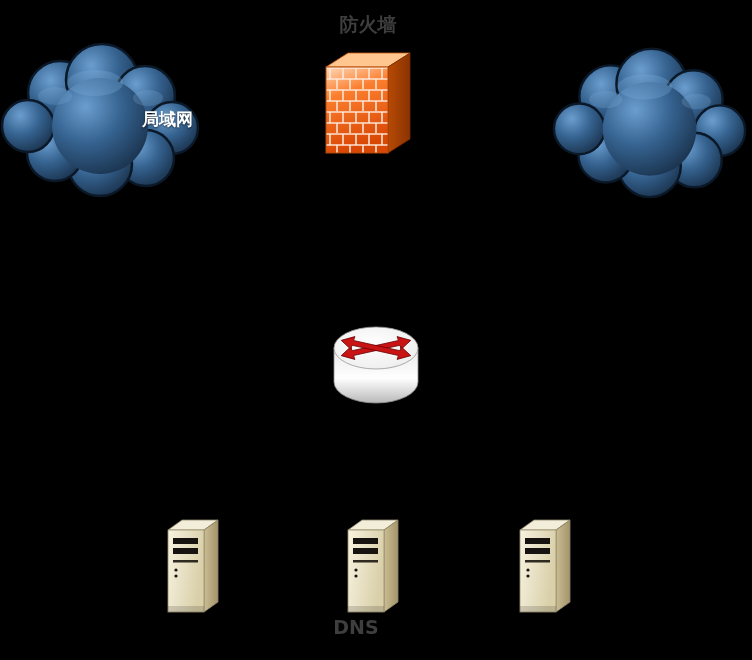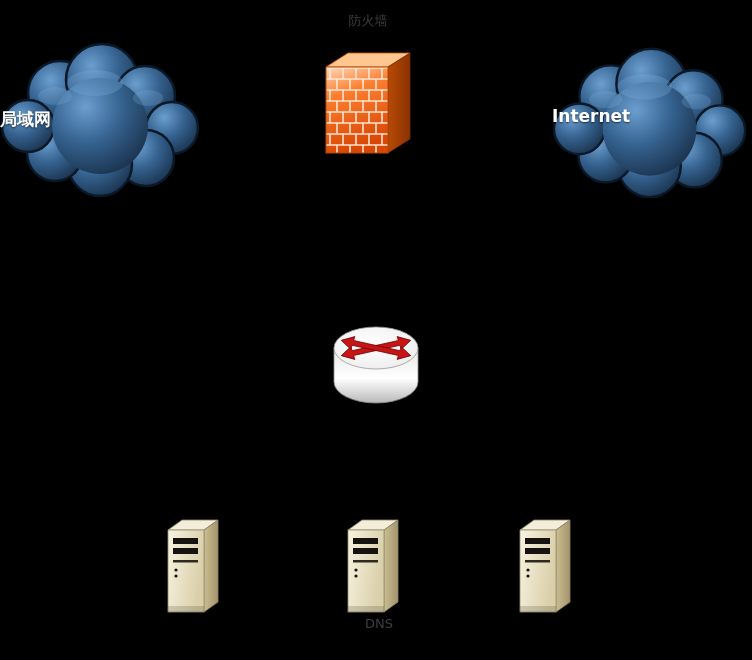--- a/index.html
+++ b/index.html
@@ -7,32 +7,32 @@
     position:relative;
     width:752px;height:660px;
     background:#000;
     overflow:hidden;
     font-family:"DejaVu Sans","Liberation Sans",sans-serif;
   }
   .node{position:absolute;}
   .node svg{display:block;width:100%;height:100%;}
   .label{
     position:absolute;left:0;right:12px;
-    text-align:left;
+    text-align:right;
     font-weight:bold;
     pointer-events:none;
     white-space:nowrap;
   }
   .label.bright{color:#ffffff;font-size:17px;text-shadow:0 1px 2px rgba(0,0,0,.6);}
   .floating-label{
     position:absolute;
     text-align:center;
-    font-weight:normal;
+    font-weight:bold;
     color:#3e3e3e;
-    font-size:13px;
+    font-size:19px;
     white-space:nowrap;
   }
 </style>
 </head>
 <body>
 
 <div class="stage">
 
   <svg width="0" height="0" style="position:absolute">
     <defs>
@@ -121,21 +121,20 @@
       <rect x="4" y="22" width="62" height="86" fill="url(#fwFront)"></rect>
       <rect x="4" y="22" width="62" height="86" fill="url(#brick)"></rect>
       <rect x="4" y="22" width="62" height="86" fill="none" stroke="#b34a08" stroke-width="1"></rect>
     </svg>
   </div>
 
   <div class="node" style="left:552px;top:42px;width:200px;height:158px;">
     <svg viewBox="0 0 205 160">
       <use href="#cloudShape"></use>
     </svg>
-    <div class="label bright" style="top:64px;">Internet</div>
   </div>
 
   <div class="node" style="left:330px;top:318px;width:92px;height:94px;">
     <svg viewBox="0 0 92 94">
       <path d="M4,30 v34 a42,21 0 0 0 84,0 v-34 z" fill="url(#routerBody)" stroke="#8a8a8a" stroke-width="0.8"></path>
       <ellipse cx="46" cy="30" rx="42" ry="21" fill="url(#routerTop)" stroke="#9a9a9a" stroke-width="0.8"></ellipse>
       <g transform="translate(46,30) scale(1,0.82)">
         <g transform="rotate(-15)">
           <polygon points="-36,0 -24,-8 -24,-3 24,-3 24,-8 36,0 24,8 24,3 -24,3 -24,8" fill="#c81414" stroke="#6b0000" stroke-width="0.8"></polygon>
         </g>
@@ -150,21 +149,21 @@
     <svg viewBox="0 0 72 108">
       <use href="#serverShape"></use>
     </svg>
   </div>
 
   <div class="node" style="left:338px;top:510px;width:72px;height:108px;">
     <svg viewBox="0 0 72 108">
       <use href="#serverShape"></use>
     </svg>
   </div>
-  <div class="floating-label" style="left:324px;top:616px;width:110px;">DNS</div>
+  <div class="floating-label" style="left:301px;top:616px;width:110px;">DNS</div>
 
   <div class="node" style="left:510px;top:510px;width:72px;height:108px;">
     <svg viewBox="0 0 72 108">
       <use href="#serverShape"></use>
     </svg>
   </div>
 
 </div>
 
 </body></html>

